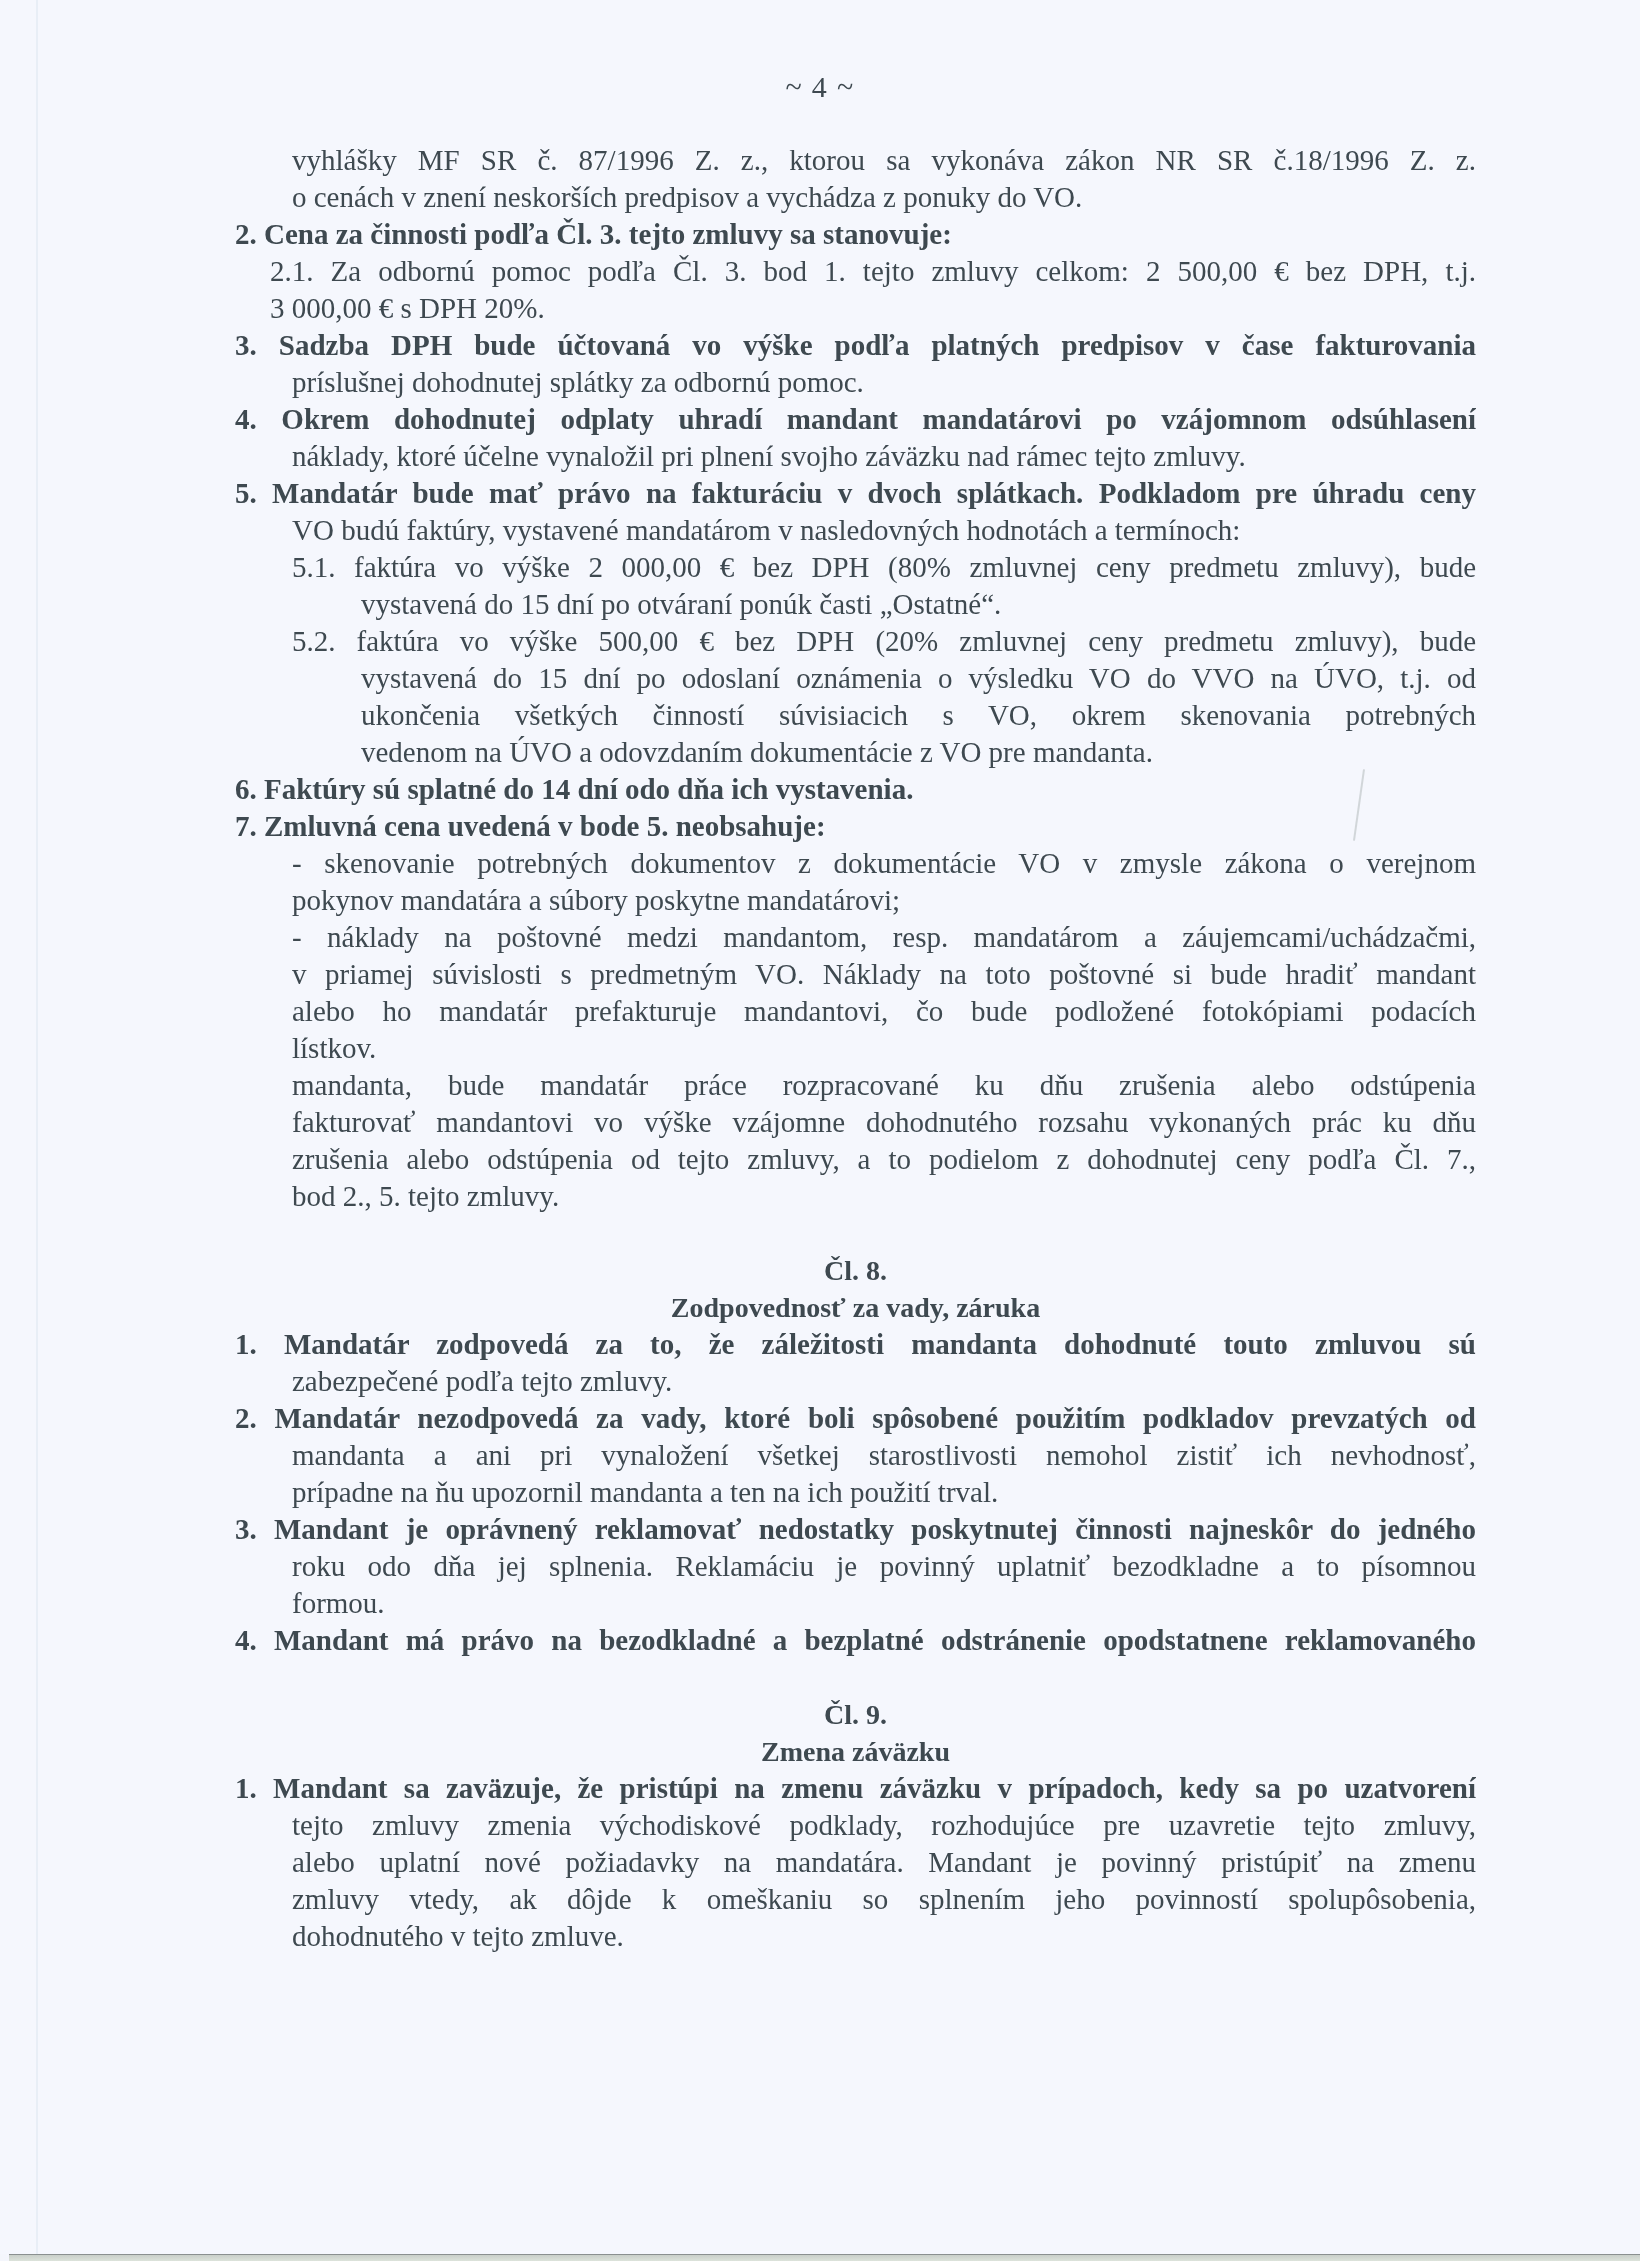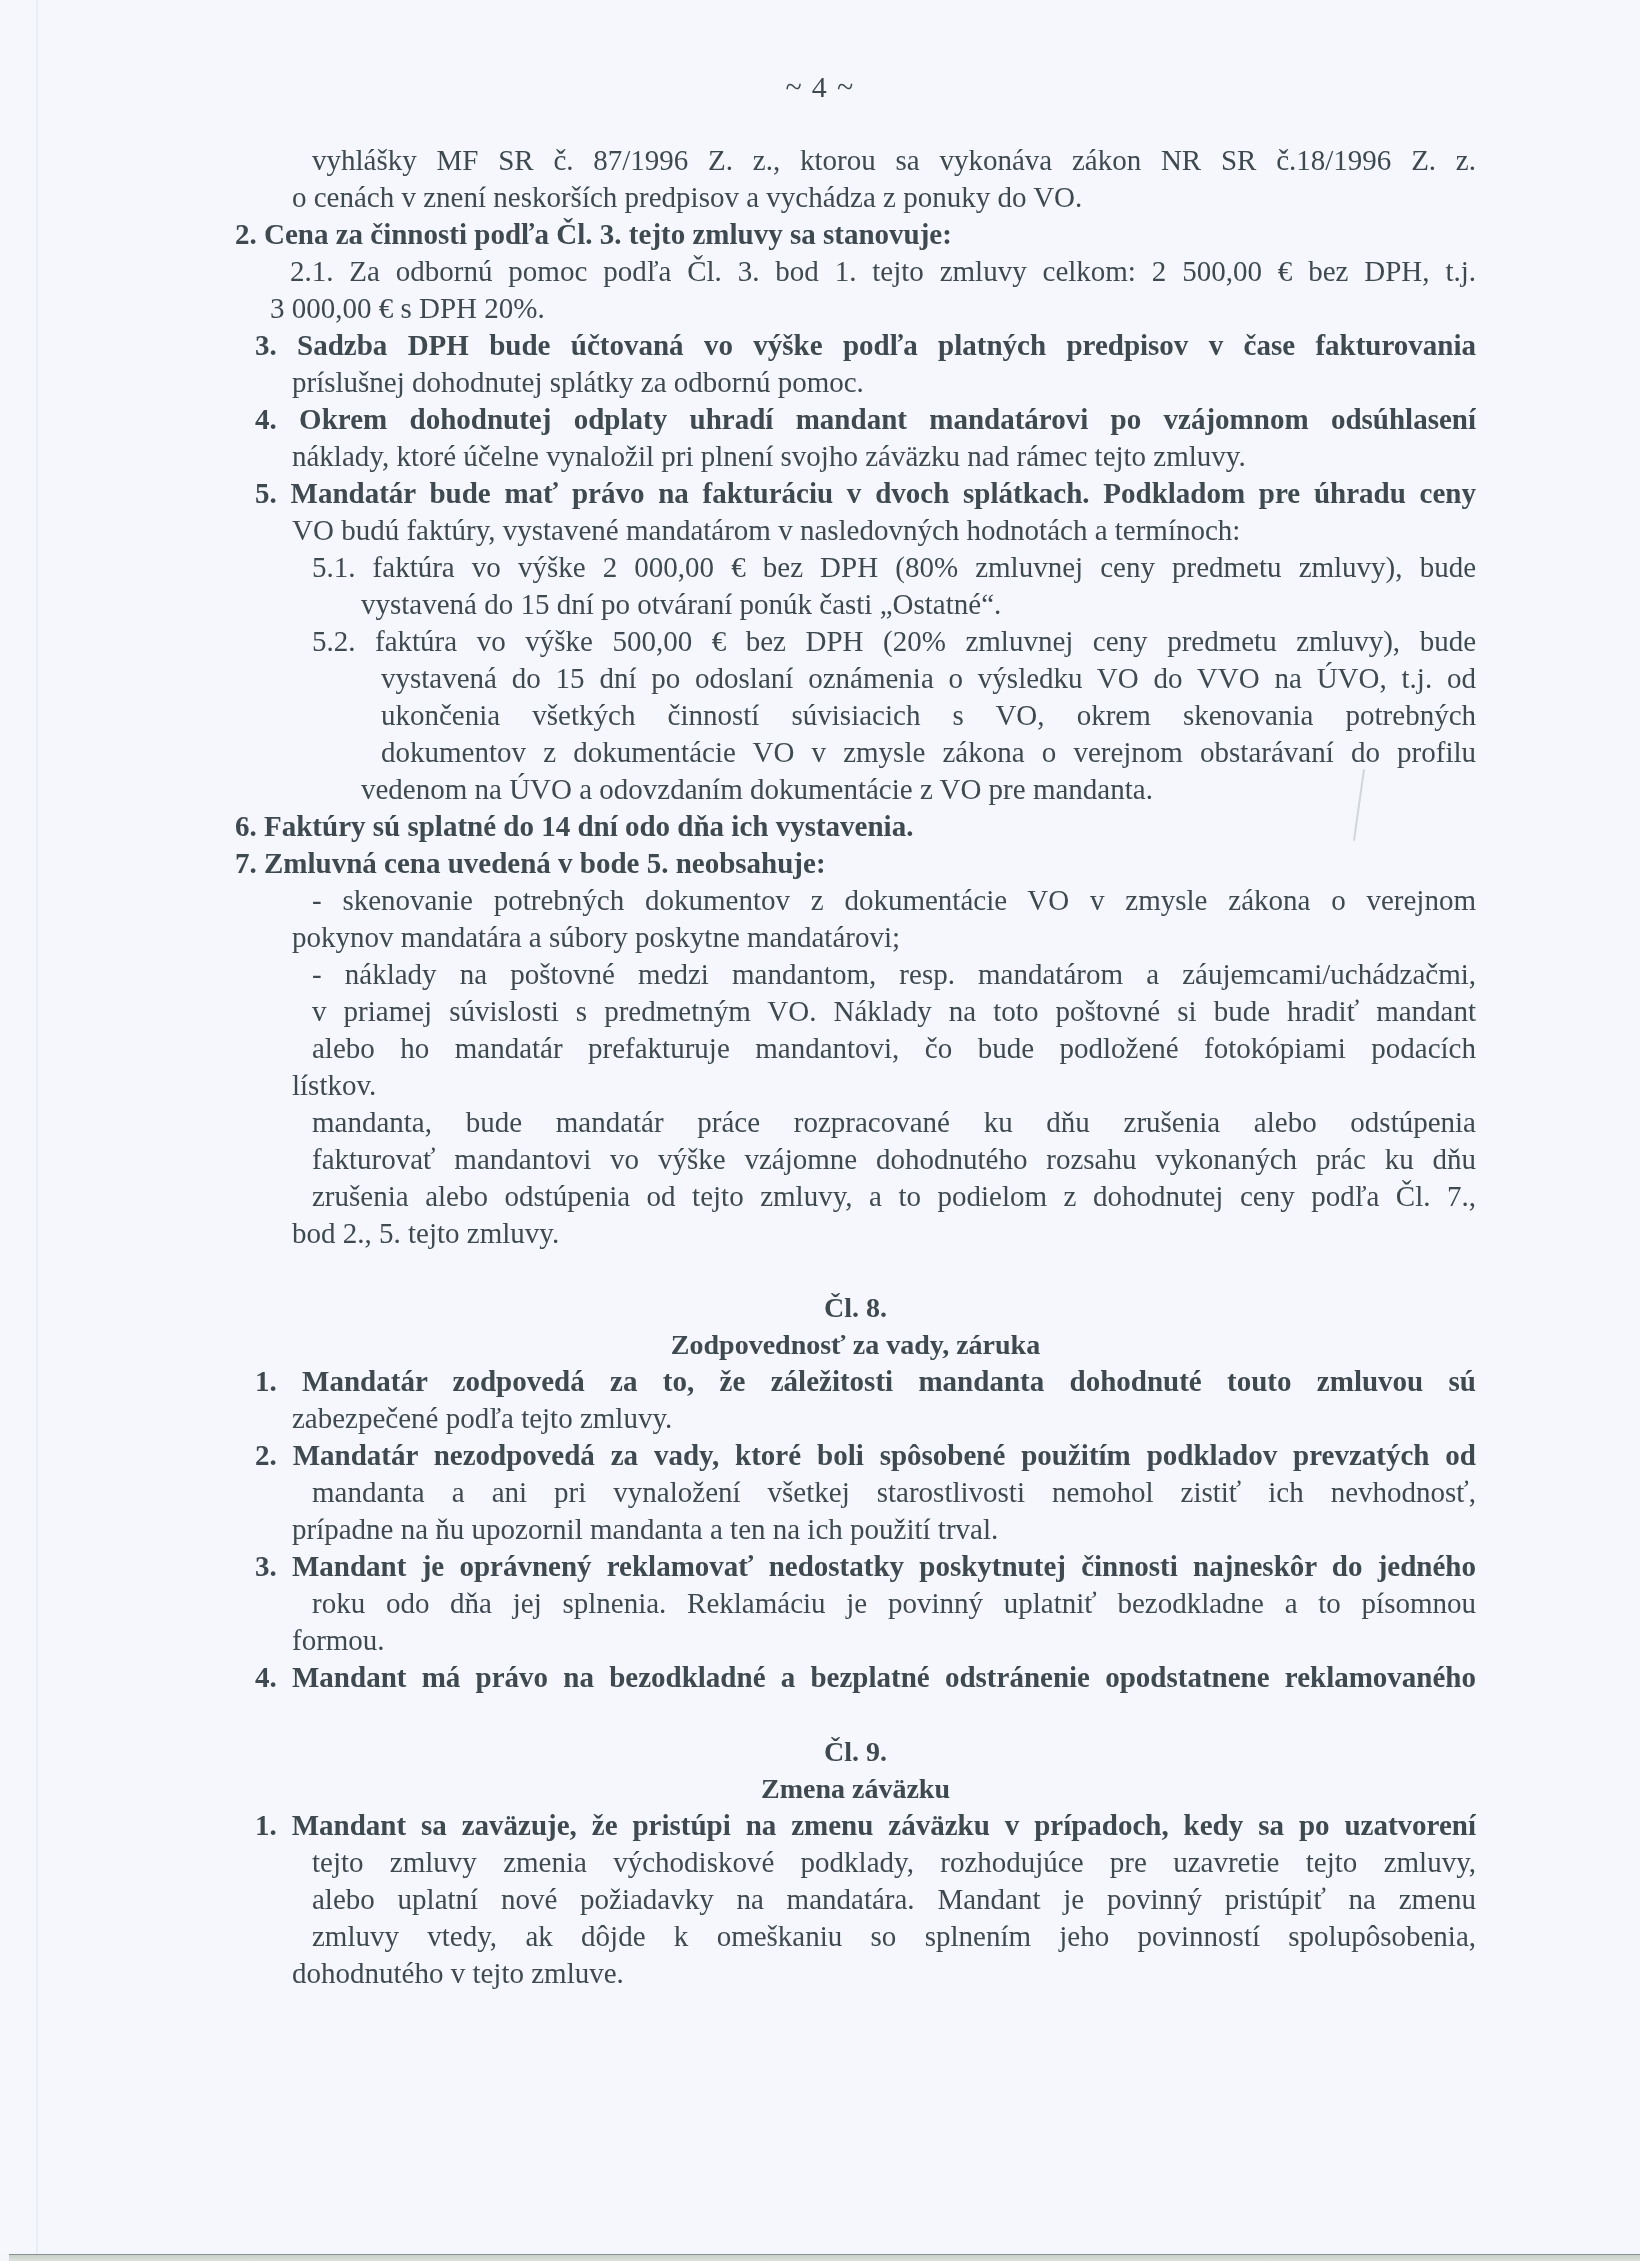--- a/index.html
+++ b/index.html
@@ -60,21 +60,20 @@
   .line {
     white-space: nowrap;
     height: 37px;
     position: relative;
   }
   .justify {
     text-align: justify;
     text-align-last: justify;
     white-space: normal;
     overflow: hidden;
-    margin-left: 20px;
   }
   .ind0 { padding-left: 0; font-weight: bold; }
   .ind1 { padding-left: 57px; }
   .ind-sub { padding-left: 35px; }
   .ind-sub2 { padding-left: 126px; }
   .ind-dash { padding-left: 57px; }
   .heading {
     text-align: center;
     font-weight: bold;
     font-size: 28px;
@@ -110,21 +109,20 @@
     <div class="line justify ind0">4. Okrem dohodnutej odplaty uhradí mandant mandatárovi po vzájomnom odsúhlasení</div>
     <div class="line ind1">náklady, ktoré účelne vynaložil pri plnení svojho záväzku nad rámec tejto zmluvy.</div>
 
     <div class="line justify ind0">5. Mandatár bude mať právo na fakturáciu v dvoch splátkach. Podkladom pre úhradu ceny</div>
     <div class="line ind1">VO budú faktúry, vystavené mandatárom v nasledovných hodnotách a termínoch:</div>
     <div class="line justify ind1">5.1. faktúra vo výške 2 000,00 € bez DPH (80% zmluvnej ceny predmetu zmluvy), bude</div>
     <div class="line ind-sub2">vystavená do 15 dní po otváraní ponúk časti „Ostatné“.</div>
     <div class="line justify ind1">5.2. faktúra vo výške 500,00 € bez DPH (20% zmluvnej ceny predmetu zmluvy), bude</div>
     <div class="line justify ind-sub2">vystavená do 15 dní po odoslaní oznámenia o výsledku VO do VVO na ÚVO, t.j. od</div>
     <div class="line justify ind-sub2">ukončenia všetkých činností súvisiacich s VO, okrem skenovania potrebných</div>
-    <div class="line justify ind-sub2">dokumentov z dokumentácie VO v zmysle zákona o verejnom obstarávaní do profilu</div>
     <div class="line ind-sub2">vedenom na ÚVO a odovzdaním dokumentácie z VO pre mandanta.</div>
 
     <div class="line ind0">6. Faktúry sú splatné do 14 dní odo dňa ich vystavenia.</div>
 
     <div class="line ind0">7. Zmluvná cena uvedená v bode 5. neobsahuje:</div>
     <div class="line justify ind-dash">- skenovanie potrebných dokumentov z dokumentácie VO v zmysle zákona o verejnom</div>
     <div class="line ind1">pokynov mandatára a súbory poskytne mandatárovi;</div>
     <div class="line justify ind1">- náklady na poštovné medzi mandantom, resp. mandatárom a záujemcami/uchádzačmi,</div>
     <div class="line justify ind1">v priamej súvislosti s predmetným VO. Náklady na toto poštovné si bude hradiť mandant</div>
     <div class="line justify ind1">alebo ho mandatár prefakturuje mandantovi, čo bude podložené fotokópiami podacích</div>

